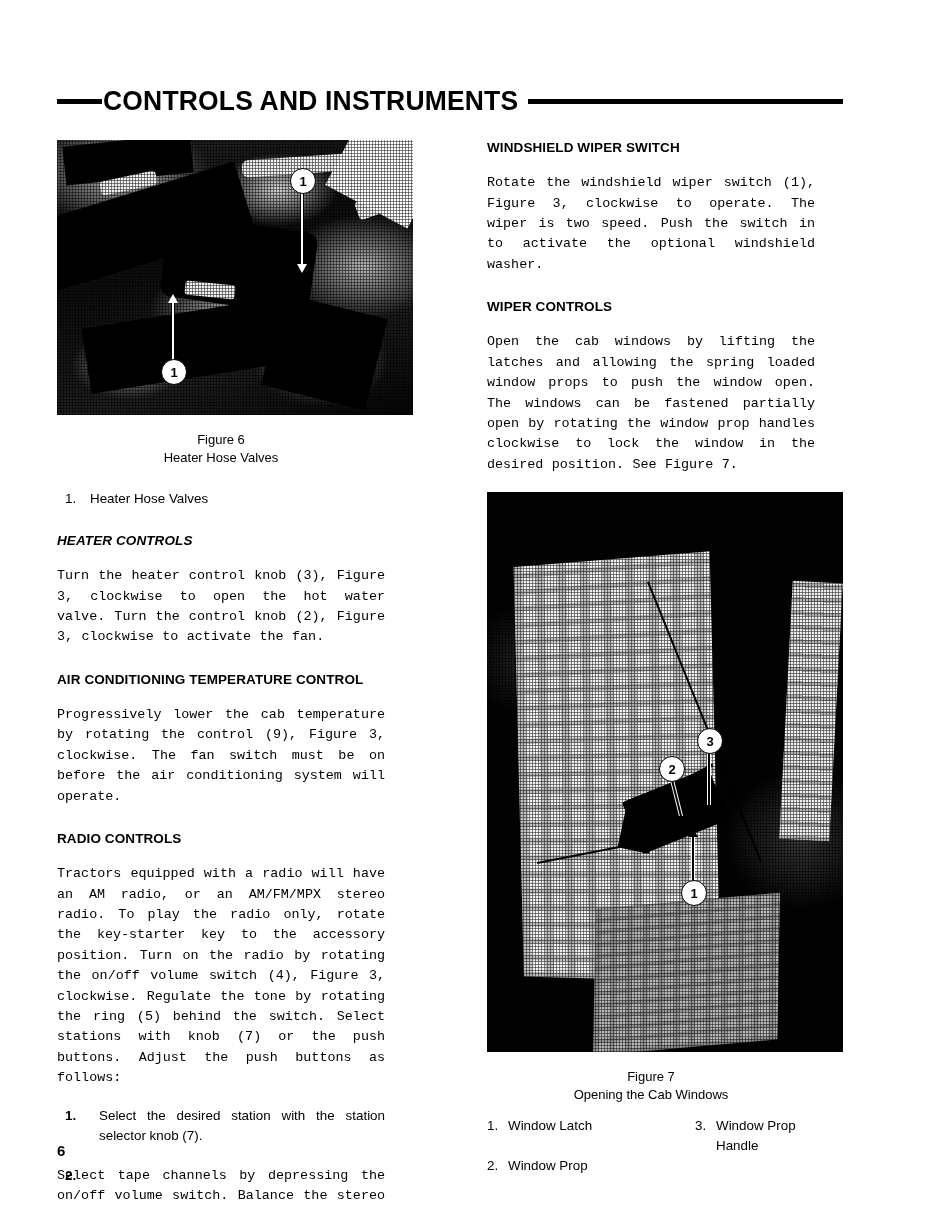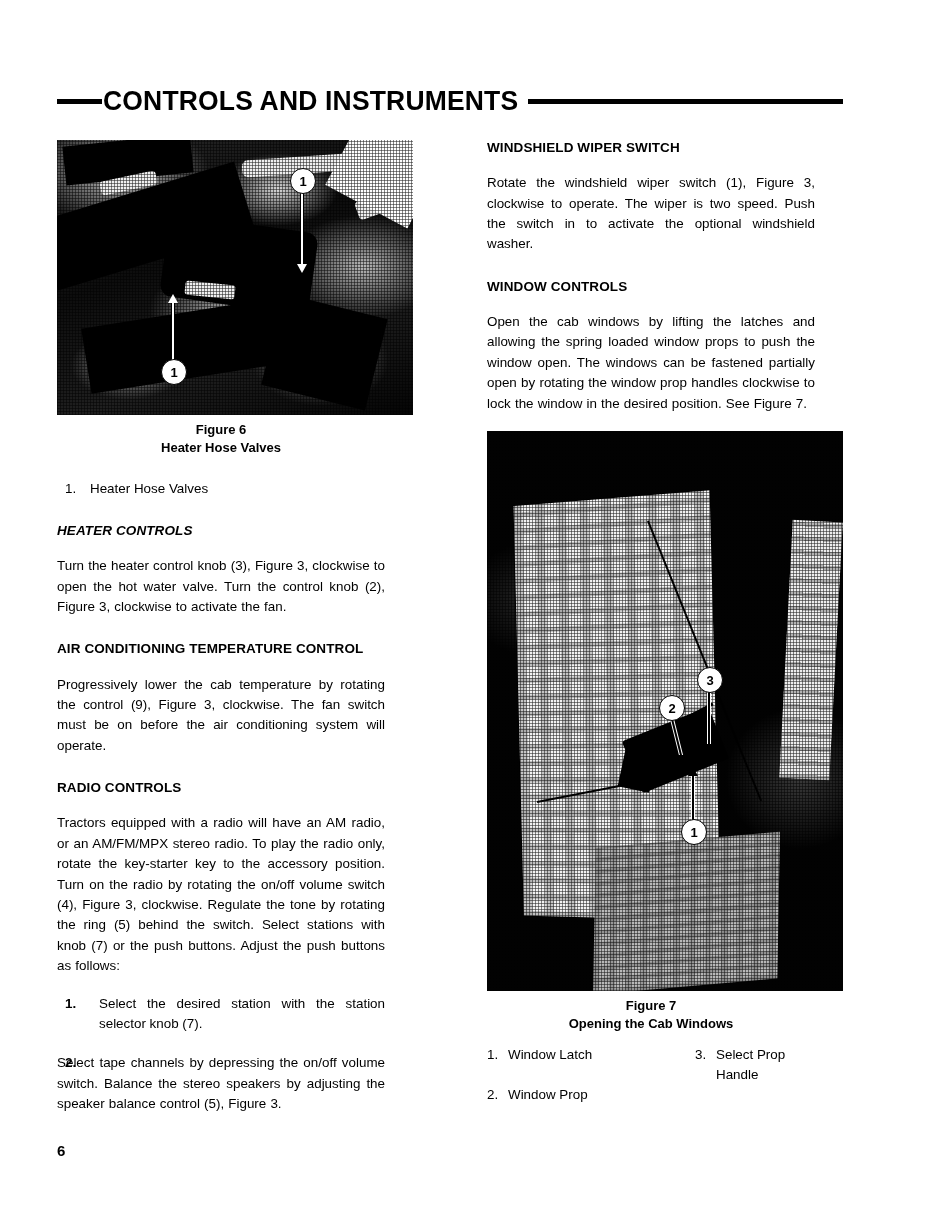--- a/index.html
+++ b/index.html
@@ -63,20 +63,21 @@
     letter-spacing: 0.1px;
     margin: 0 0 17px 0;
     line-height: 1.2;
   }
   .body-text {
     font-size: 13.4px;
     line-height: 20.4px;
     text-align: justify;
     margin: 0 0 17px 0;
     word-spacing: 0.4px;
+    font-family: Liberation Mono, monospace;
   }
   .body-text.last { margin-bottom: 22px; }
   .note-text {
     font-size: 13.4px;
     line-height: 20.4px;
     text-align: justify;
     margin: 0 0 17px 0;
     font-style: italic;
   }
   .note-text .note-label {
@@ -103,23 +104,23 @@
     left: 8px;
     top: 0;
     font-weight: 700;
   }
 
   
   .figure { margin: 0; }
   .fig-caption {
     text-align: center;
     font-size: 13px;
-    font-weight: 700;
+    font-weight: 400;
     line-height: 18px;
-    margin-top: 6px;
+    margin-top: 16px;
   }
   .fig-legend {
     font-size: 13.4px;
     line-height: 20px;
     margin-top: 16px;
   }
   .fig-legend .leg-row { display: flex; }
   .fig-legend .leg-item { display: flex; }
   .fig-legend .leg-num { width: 21px; flex: none; }
   #fig6-legend { padding-left: 8px; margin-top: 22px; }
@@ -425,21 +426,21 @@
   </ol>
 
   <p class="body-text last">Select tape channels by depressing the on/off volume switch. Balance the stereo speakers by adjusting the speaker balance control (5), Figure 3.</p>
 </div>
 
 <div class="column" id="col-right">
 
   <h2 class="section-head">WINDSHIELD WIPER SWITCH</h2>
   <p class="body-text">Rotate the windshield wiper switch (1), Figure 3, clockwise to operate. The wiper is two speed. Push the switch in to activate the optional windshield washer.</p>
 
-  <h2 class="section-head" style="margin-top:24px;">WINDOW CONTROLS</h2>
+  <h2 class="section-head" style="margin-top:24px;">WIPER CONTROLS</h2>
   <p class="body-text">Open the cab windows by lifting the latches and allowing the spring loaded window props to push the window open. The windows can be fastened partially open by rotating the window prop  handles clockwise to lock the window in the desired position. See Figure 7.</p>
 
 
   <div class="figure">
     <div id="fig7-photo">
       <div class="cab-dark"></div>
       <div class="window"></div>
       <div class="pillar"></div>
       <div class="floor"></div>
       <div class="edge-line-a"></div>
@@ -468,21 +469,21 @@
     </div>
 
     <div class="fig-legend" id="fig7-legend">
       <div class="leg-row">
         <div class="leg-item leg-col-a">
           <span class="leg-num">1.</span>
           <span>Window Latch</span>
         </div>
         <div class="leg-item">
           <span class="leg-num">3.</span>
-          <span>Select Prop Handle</span>
+          <span>Window Prop Handle</span>
         </div>
       </div>
       <div class="leg-row">
         <div class="leg-item leg-col-a">
           <span class="leg-num">2.</span>
           <span>Window Prop</span>
         </div>
       </div>
     </div>
   </div>

